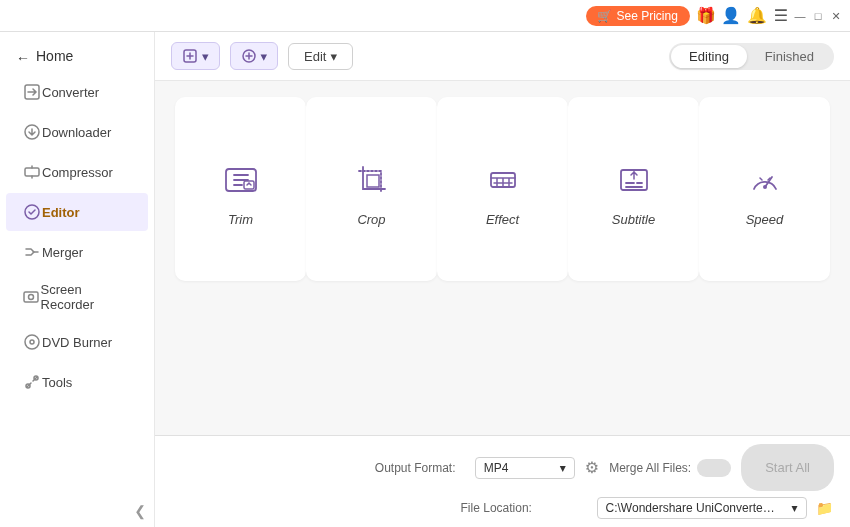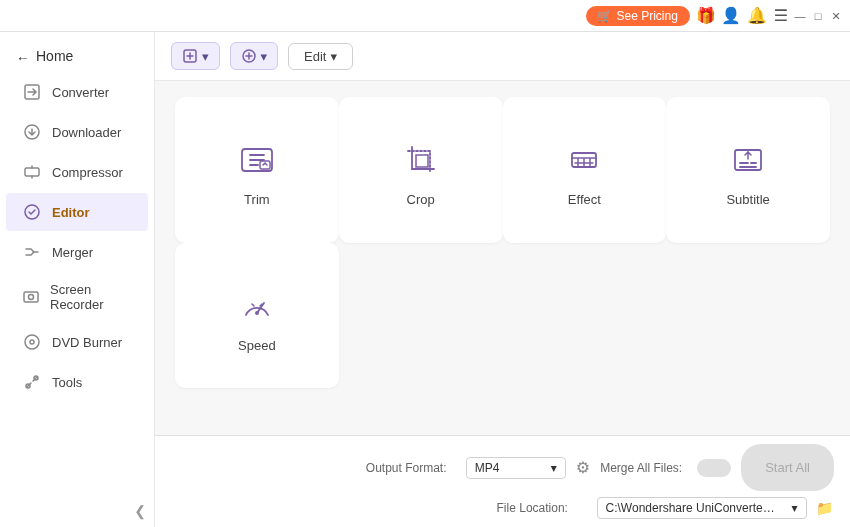--- a/index.html
+++ b/index.html
@@ -25,21 +25,21 @@
     
     .sidebar {
       width: 155px; background: #ffffff; border-right: 1px solid #e8e8e8;
       display: flex; flex-direction: column; padding-top: 8px;
     }
     .sidebar-back {
       display: flex; align-items: center; gap: 6px; padding: 8px 16px;
       font-size: 14px; color: #333; cursor: pointer;
     }
     .sidebar-item {
-      display: flex; align-items: center; gap: 10px; padding: 9px 16px;
+      display: flex; align-items: center; padding: 9px 16px;
       font-size: 13px; color: #444; cursor: pointer; border-radius: 4px; margin: 1px 6px;
     }
     .sidebar-item.active { background: #f0edff; color: #a16207; font-weight: 600; }
     .sidebar-item .s-icon { width: 20px; height: 20px; display: flex; align-items: center; justify-content: center; }
     .sidebar-collapse { margin-top: auto; padding: 8px; display: flex; justify-content: flex-end; cursor: pointer; color: #999; font-size: 14px; }
 
     
     .content { flex: 1; background: #f7f7f7; display: flex; flex-direction: column; overflow: hidden; }
 
     
@@ -61,22 +61,22 @@
     }
     .tab-btn {
       padding: 4px 18px; border-radius: 18px; font-size: 13px; cursor: pointer; border: none;
       background: transparent; color: #666;
     }
     .tab-btn.active { background: white; color: #333; box-shadow: 0 1px 3px rgba(0,0,0,0.15); }
 
     
     .editor-grid {
       flex: 1; padding: 16px 20px; display: grid;
-      grid-template-columns: repeat(4, 1fr); grid-template-rows: auto auto auto;
-      overflow-y: auto;
+      grid-template-columns: repeat(5, 1fr); grid-template-rows: auto auto auto;
+      overflow-y: auto; font-style: italic;
     }
     .edit-card {
       background: white; border-radius: 10px; display: flex; flex-direction: column;
       align-items: center; justify-content: center; padding: 24px 10px 18px;
       cursor: pointer; border: 2px solid transparent;
       box-shadow: 0 1px 3px rgba(0,0,0,0.05);
     }
     .edit-card.selected { border: 2.5px solid #222; box-shadow: 0 2px 8px rgba(0,0,0,0.15); }
     .edit-card .card-icon { width: 44px; height: 44px; display: flex; align-items: center; justify-content: center; margin-bottom: 10px; }
     .edit-card .card-label { font-size: 13px; color: #444; }
@@ -85,21 +85,21 @@
     .bottom-bar {
       background: white; border-top: 1px solid #e0e0e0; padding: 8px 16px;
       display: flex; flex-direction: column; gap: 6px; align-items: flex-end;
     }
     .bottom-row { display: flex; align-items: center; gap: 10px; }
     .bottom-label { font-size: 12px; color: #666; min-width: 90px; }
     .bottom-select {
       border: 1px solid #d0d0d0; border-radius: 4px; padding: 3px 8px;
       font-size: 12px; color: #333; background: white; display: flex; align-items: center; gap: 16px; min-width: 100px;
     }
-    .merge-toggle { display: flex; align-items: center; gap: 15px; margin-left: auto; }
+    .merge-toggle { display: flex; align-items: center; gap: 6px; margin-left: auto; }
     .toggle-track { width: 34px; height: 18px; background: #e0e0e0; border-radius: 9px; position: relative; }
     .start-all-btn {
       background: #e0e0e0; color: #aaa; border: none; border-radius: 20px;
       padding: 16px 24px; font-size: 13px; margin-left: auto; cursor: not-allowed;
     }
     .folder-icon-btn { background: none; border: none; cursor: pointer; color: #666; font-size: 14px; }
   </style>
 </head>
 <body>
 
@@ -226,20 +226,24 @@
         <svg width="16" height="16" viewBox="0 0 16 16" fill="none">
           <circle cx="8" cy="8" r="6" stroke="#7b5ea7" stroke-width="1.5"></circle>
           <path d="M8 5v6M5 8h6" stroke="#7b5ea7" stroke-width="1.5" stroke-linecap="round"></path>
         </svg>
         <span>▾</span>
       </div>
       <div class="toolbar-dropdown">
         <span>Edit</span>
         <span>▾</span>
       </div>
+      <div class="tab-group">
+        <button class="tab-btn active">Editing</button>
+        <button class="tab-btn">Finished</button>
+      </div>
     </div>
 
     <div class="editor-grid">
 
       <div class="edit-card">
         <div class="card-icon">
           <svg width="38" height="38" viewBox="0 0 38 38" fill="none">
             <rect x="4" y="8" width="30" height="22" rx="3" stroke="#7b5ea7" stroke-width="1.8"></rect>
             <path d="M12 14h14M12 19h14M12 24h8" stroke="#7b5ea7" stroke-width="1.8" stroke-linecap="round"></path>
             <rect x="22" y="20" width="10" height="8" rx="1.5" stroke="#7b5ea7" stroke-width="1.5"></rect>
@@ -308,21 +312,21 @@
         </div>
         <span style="cursor:pointer; color:#888;">⚙</span>
         <div class="merge-toggle">
           <span style="font-size:12px;color:#666;">Merge All Files:</span>
           <div class="toggle-track"></div>
         </div>
         <button class="start-all-btn">Start All</button>
       </div>
       <div class="bottom-row">
         <span class="bottom-label">File Location:</span>
-        <div class="bottom-select" style="min-width:200px;">
+        <div class="bottom-select" style="min-width:200px;margin-left:36px;">
           <span style="overflow:hidden;text-overflow:ellipsis;white-space:nowrap;max-width:170px;">C:\Wondershare UniConverter 1</span>
           <span style="margin-left:auto;">▾</span>
         </div>
         <button class="folder-icon-btn">📁</button>
       </div>
     </div>
   </div>
 </div>
 
 </body></html>

